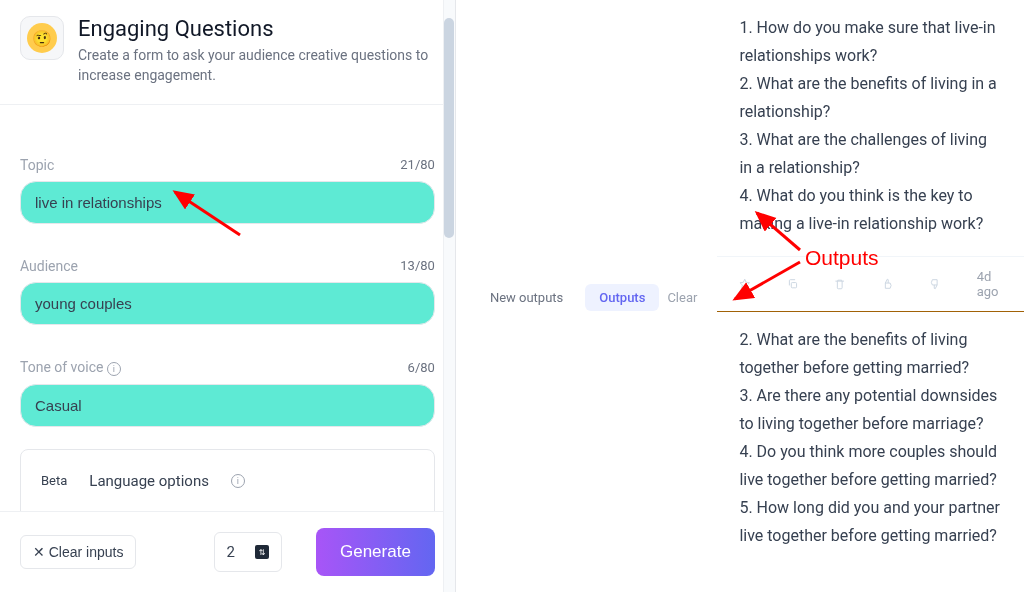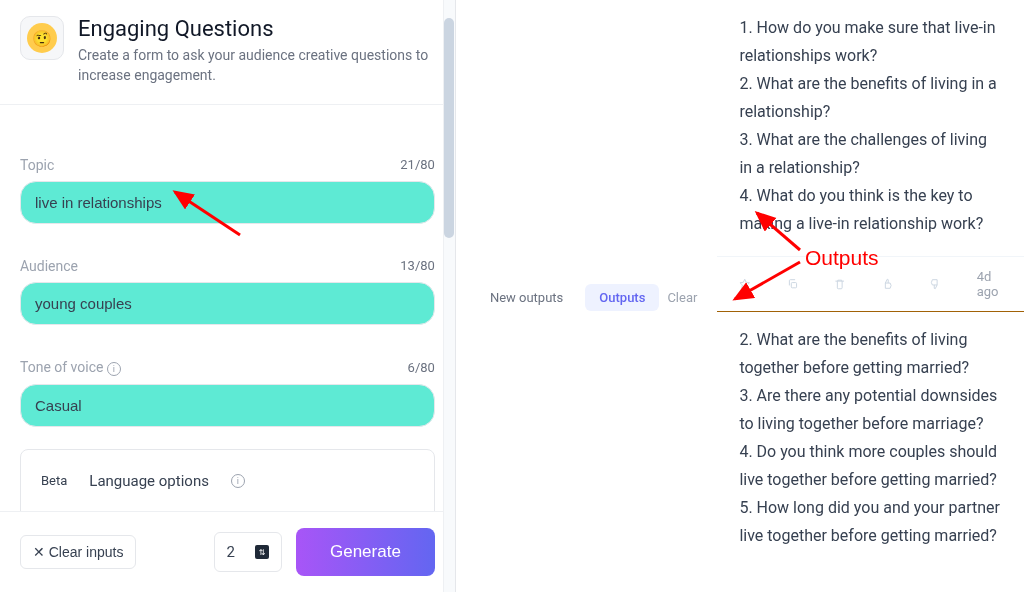--- a/index.html
+++ b/index.html
@@ -21,21 +21,21 @@
 .lang-block { margin-top: 8px; padding: 22px 20px 28px 20px; background: #fff; border: 1px solid #e5e7eb; border-radius: 8px; display: flex; align-items: center; gap: 22px; }
 .beta { font-size: 13px; color: #374151; }
 .lang-label { font-size: 15px; color: #374151; }
 .info-icon { width: 14px; height: 14px; border: 1.3px solid #9ca3af; border-radius: 50%; display: inline-flex; align-items: center; justify-content: center; font-size: 9px; color: #9ca3af; }
 .footer { display: flex; align-items: center; justify-content: space-between; padding: 16px 20px; border-top: 1px solid #eef0f3; }
 .clear-btn { display: flex; align-items: center; gap: 4px; padding: 8px 12px; border: 1px solid #e5e7eb; border-radius: 6px; background: #fff; font-size: 14px; color: #374151; cursor: pointer; }
 .footer-right { display: flex; gap: 14px; align-items: center; }
 .stepper { display: flex; align-items: center; padding: 10px 12px; border: 1px solid #e5e7eb; border-radius: 6px; background: #fff; gap: 20px; }
 .step-val { font-size: 15px; }
 .step-handle { width: 14px; height: 14px; background: #1f2937; display: flex; align-items: center; justify-content: center; color: #fff; font-size: 8px; border-radius: 2px; }
-.generate { padding: 14px 34px; border: none; border-radius: 8px; background: linear-gradient(90deg, #a855f7, #6366f1); color: #fff; font-size: 17px; font-weight: 500; cursor: pointer; }
+.generate { padding: 14px 24px; border: none; border-radius: 8px; background: linear-gradient(90deg, #a855f7, #6366f1); color: #fff; font-size: 17px; font-weight: 500; cursor: pointer; margin-left: 20px; }
 
 .tabs { display: flex; align-items: center; padding: 10px 20px 8px 20px; gap: 8px; }
 .tab { padding: 6px 14px; font-size: 13px; color: #6b7280; border-radius: 6px; cursor: pointer; }
 .tab.active { background: #eef2ff; color: #6366f1; font-weight: 500; }
 .clear-link { margin-left: auto; font-size: 13px; color: #9ca3af; cursor: pointer; }
 .outputs { flex: 1; overflow-y: auto; }
 .output-block { padding: 14px 22px 18px 22px; font-size: 16px; line-height: 1.75; color: #374151; }
 .actions { display: flex; align-items: center; padding: 12px 22px; gap: 36px; color: #cbd5e1; border-top: 1px solid #f1f5f9; border-bottom: 1px solid #a16207; }
 .action-icon { width: 18px; height: 18px; cursor: pointer; }
 .time { margin-left: auto; font-size: 13px; color: #9ca3af; cursor: default; }

